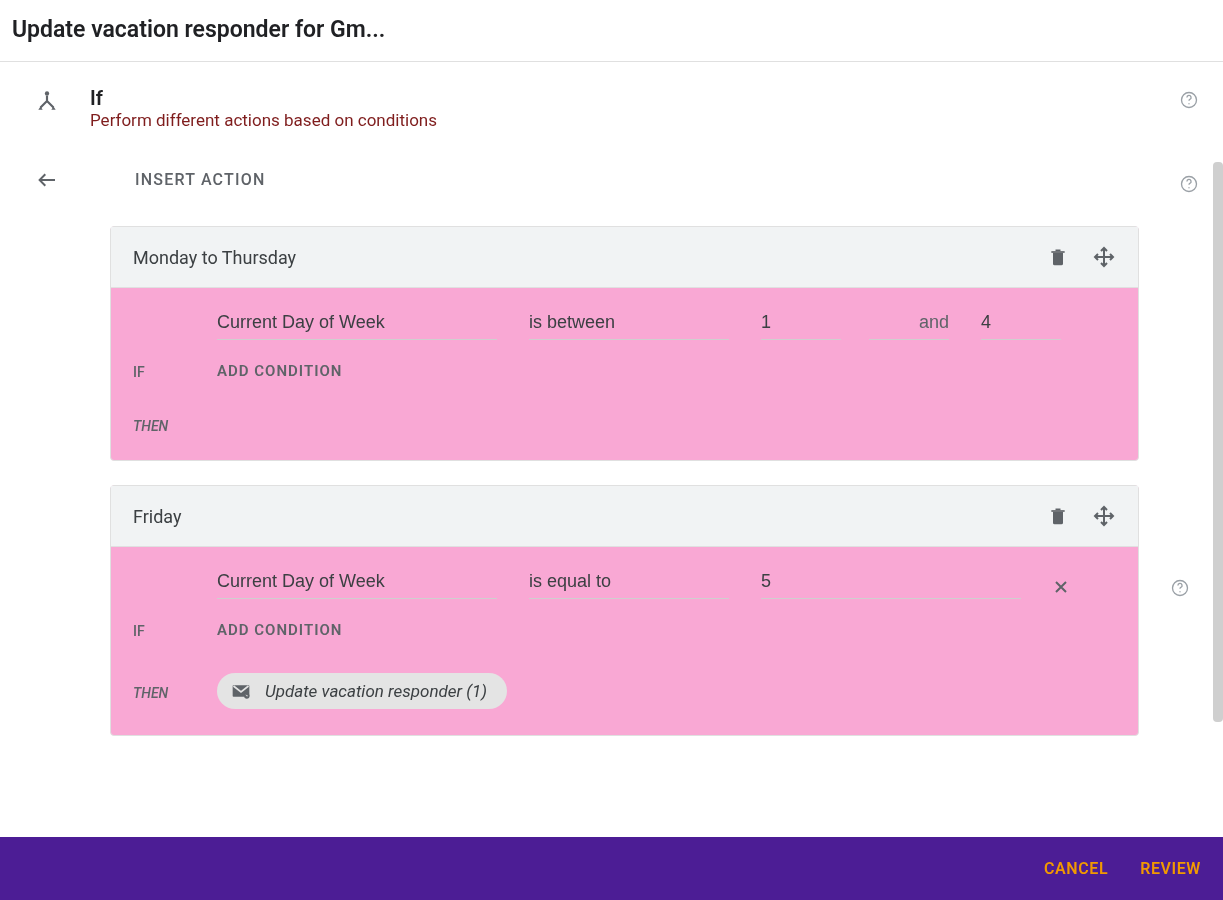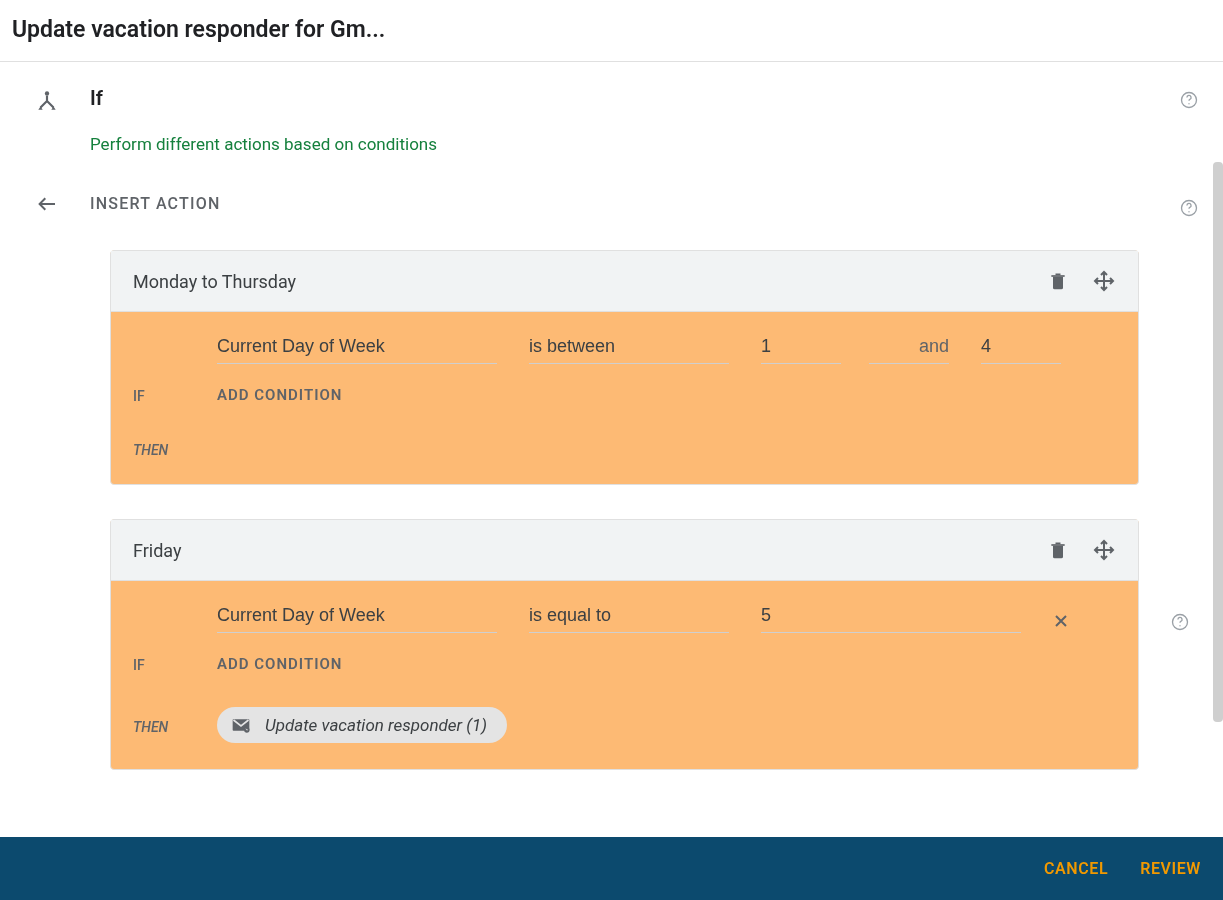--- a/index.html
+++ b/index.html
@@ -48,34 +48,34 @@
     padding-right: 60px;
     position: relative;
   }
   .help-slot {
     position: absolute;
     right: 0;
     top: 4px;
     color: #9aa0a6;
   }
   .if-title { font-size: 20px; font-weight: 600; color: #202124; }
-  .if-sub { font-size: 17px; color: #15803d; margin-top: 24px; }
-  .insert-action-row { margin-top: 36px; display: flex; align-items: center; }
+  .if-sub { font-size: 17px; color: #7f1d1d; margin-top: 0; }
+  .insert-action-row { margin-top: 36px; display: flex; align-items: center; gap: 45px; }
   .insert-action-label {
     font-size: 16px;
     letter-spacing: 1.2px;
     font-weight: 500;
     color: #5f6368;
   }
   .branches { padding-left: 86px; padding-right: 60px; margin-top: 34px; }
   .branch-card {
     border: 1px solid #e0e0e0;
     border-radius: 4px;
-    margin-bottom: 34px;
-    background: #fdba74;
+    margin-bottom: 24px;
+    background: #f9a8d4;
   }
   .branch-header {
     background: #f1f3f4;
     padding: 18px 22px;
     display: flex;
     align-items: center;
     justify-content: space-between;
     border-bottom: 1px solid #e0e0e0;
   }
   .branch-title { font-size: 18px; color: #3c4043; }
@@ -118,21 +118,21 @@
     display: inline-flex;
     align-items: center;
     background: #e4e4e4;
     border-radius: 22px;
     padding: 8px 20px 8px 12px;
     margin-left: 28px;
   }
   .chip-icon { color: #5f6368; margin-right: 12px; }
   .chip-text { font-size: 17px; color: #3c4043; }
   .footer {
-    background: #0c4a6e;
+    background: #4c1d95;
     display: flex;
     justify-content: flex-end;
     padding: 22px 22px 22px 0;
     gap: 32px;
   }
   .footer-btn {
     font-size: 16px;
     font-weight: 600;
     letter-spacing: 0.6px;
     color: #f29900;

